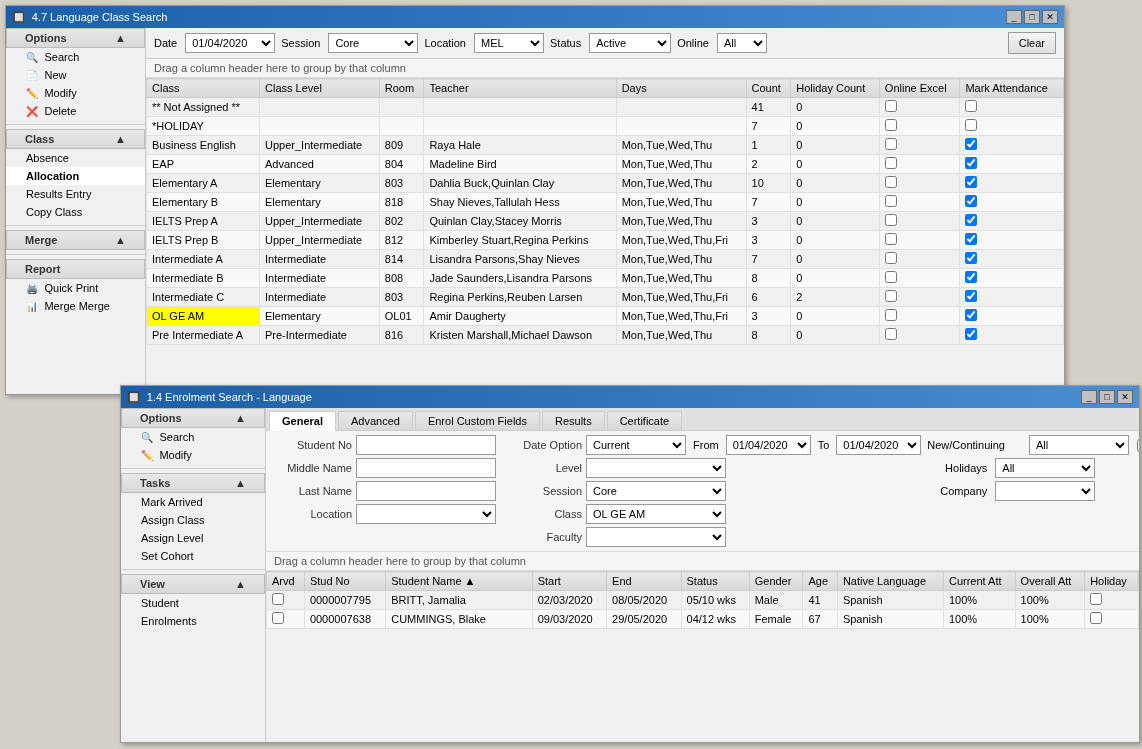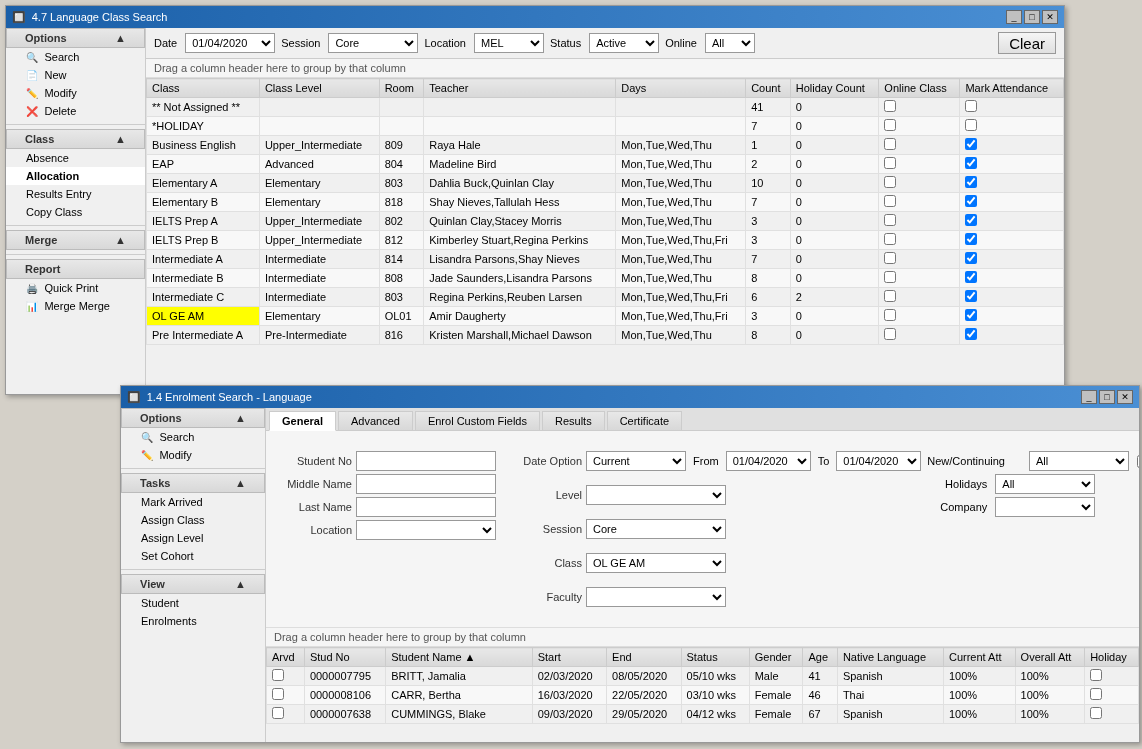--- a/index.html
+++ b/index.html
@@ -117,21 +117,21 @@
       background: white;
       padding: 1px 2px;
       font-size: 11px;
     }
     .toolbar-btn {
       height: 22px;
       padding: 2px 10px;
       background: linear-gradient(to bottom, #f5f5f5, #e0e0e0);
       border: 1px solid #999;
       cursor: pointer;
-      font-size: 15px;
+      font-size: 11px;
     }
     
     
     .data-table {
       width: 100%;
       border-collapse: collapse;
       font-size: 11px;
     }
     .data-table th {
       background: linear-gradient(to bottom, #e8e8e8, #d8d8d8);
@@ -347,21 +347,21 @@
       </select>
       <label>Session</label>
       <select class="toolbar-select" style="width:90px;">
         <option>Core</option>
       </select>
       <label>Location</label>
       <select class="toolbar-select" style="width:70px;">
         <option>MEL</option>
       </select>
       <label>Status</label>
-      <select class="toolbar-select" style="width:70px;">
+      <select class="toolbar-select" style="width:82px;">
         <option>Active</option>
       </select>
       <label>Online</label>
       <select class="toolbar-select" style="width:50px;">
         <option>All</option>
       </select>
       <button class="toolbar-btn" style="margin-left:auto;">Clear</button>
     </div>
 
     <div class="drag-hint">Drag a column header here to group by that column</div>
@@ -370,21 +370,21 @@
       <table class="data-table">
         <thead>
           <tr>
             <th>Class</th>
             <th>Class Level</th>
             <th>Room</th>
             <th>Teacher</th>
             <th>Days</th>
             <th>Count</th>
             <th>Holiday Count</th>
-            <th>Online Class</th>
+            <th>Online Excel</th>
             <th>Mark Attendance</th>
           </tr>
         </thead>
         <tbody id="main-table-body">
         <tr>
               <td>** Not Assigned **</td>
               <td></td>
               <td></td>
               <td></td>
               <td></td>
@@ -609,42 +609,42 @@
           <span>Enrol Custom Fields</span>
         </div>
         <div class="tab">
           <span>Results</span>
         </div>
         <div class="tab">
           <span>Certificate</span>
         </div>
       </div>
 
-      <div style="display:flex; background:#f5f5f5; border-bottom:1px solid #ddd; padding:20px 6px; gap:6px;">
+      <div style="display:flex; background:#f5f5f5; border-bottom:1px solid #ddd; padding:4px 6px; gap:6px;">
 
         <div style="display:flex; flex-direction:column; gap:3px;">
           <div class="form-row">
             <span class="form-label">Student No</span>
             <input type="text" class="form-input form-input-md" style="">
           </div>
           <div class="form-row">
             <span class="form-label">Middle Name</span>
             <input type="text" class="form-input form-input-md" style="">
           </div>
           <div class="form-row">
             <span class="form-label">Last Name</span>
             <input type="text" class="form-input form-input-md" style="">
           </div>
           <div class="form-row">
             <span class="form-label">Location</span>
             <select class="form-select" style="width:140px;"></select>
           </div>
         </div>
 
-        <div style="display:flex; flex-direction:column; gap:14px;">
+        <div style="display:flex; flex-direction:column; gap:3px;">
           <div class="form-row">
             <span class="form-label">Date Option</span>
             <select class="form-select" style="width:100px;">
               <option>Current</option>
             </select>
             <span style="margin:0 3px;">From</span>
             <select class="form-select" style="width:85px;">
               <option>01/04/2020</option>
             </select>
             <span style="margin:0 3px;">To</span>
@@ -720,34 +720,20 @@
           <tr>
                 <td><input type="checkbox" style=""></td>
                 <td>0000007795</td>
                 <td>BRITT, Jamalia</td>
                 <td>02/03/2020</td>
                 <td>08/05/2020</td>
                 <td>05/10 wks</td>
                 <td>Male</td>
                 <td>41</td>
                 <td>Spanish</td>
-                <td>100%</td>
-                <td>100%</td>
-                <td><input type="checkbox" style=""></td>
-              </tr>
-              <tr>
-                <td><input type="checkbox" style=""></td>
-                <td>0000008106</td>
-                <td>CARR, Bertha</td>
-                <td>16/03/2020</td>
-                <td>22/05/2020</td>
-                <td>03/10 wks</td>
-                <td>Female</td>
-                <td>46</td>
-                <td>Thai</td>
                 <td>100%</td>
                 <td>100%</td>
                 <td><input type="checkbox" style=""></td>
               </tr>
               <tr>
                 <td><input type="checkbox" style=""></td>
                 <td>0000007638</td>
                 <td>CUMMINGS, Blake</td>
                 <td>09/03/2020</td>
                 <td>29/05/2020</td>

